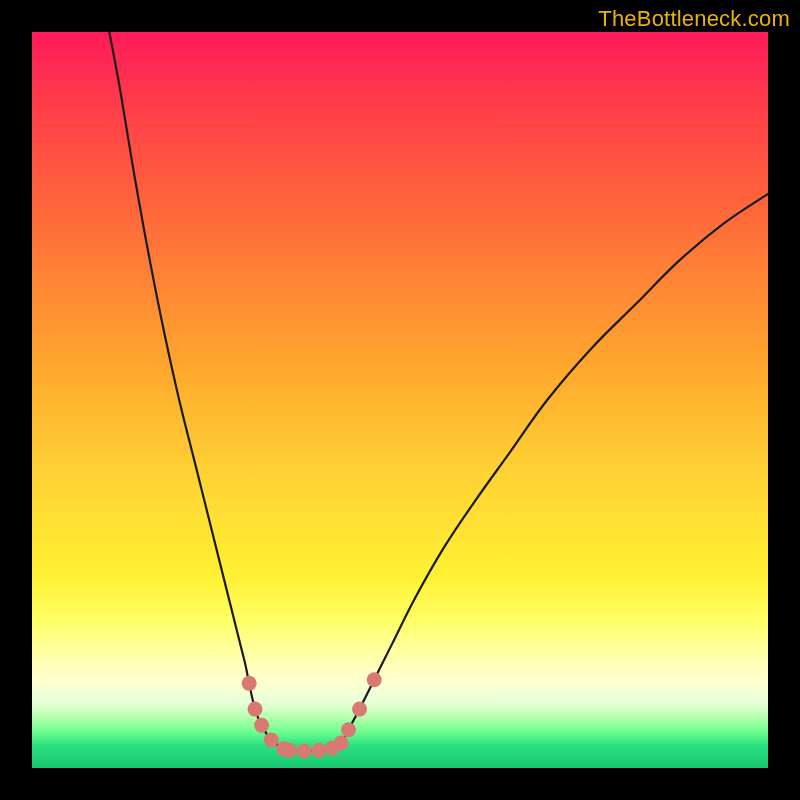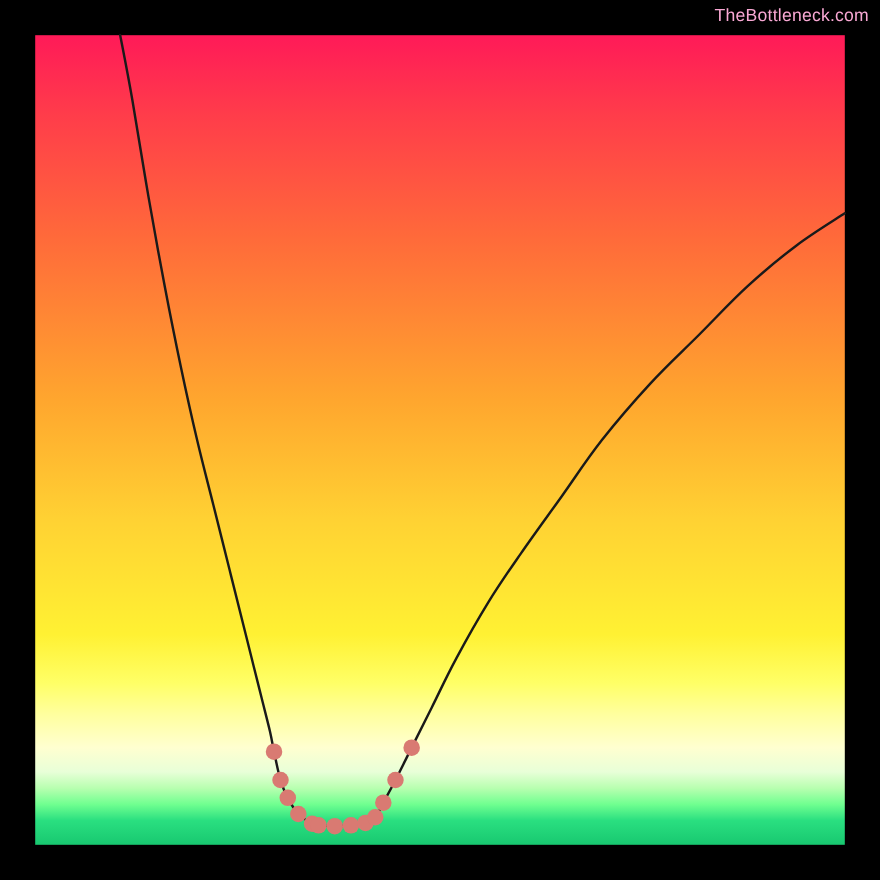--- a/index.html
+++ b/index.html
@@ -41,22 +41,22 @@
       #b8ffb0 93%,
       #70ff90 95%,
       #2adf80 97%,
       #18c870 100%
     );
   }
   .watermark {
     position: absolute;
     top: 6px;
     right: 10px;
-    color: #f9a8d4;
-    font-size: 16px;
+    color: #eab308;
+    font-size: 22px;
     font-weight: 500;
     letter-spacing: 0.2px;
     user-select: none;
   }
   svg.curve {
     position: absolute;
     left: 0;
     top: 0;
     width: 736px;
     height: 736px;

